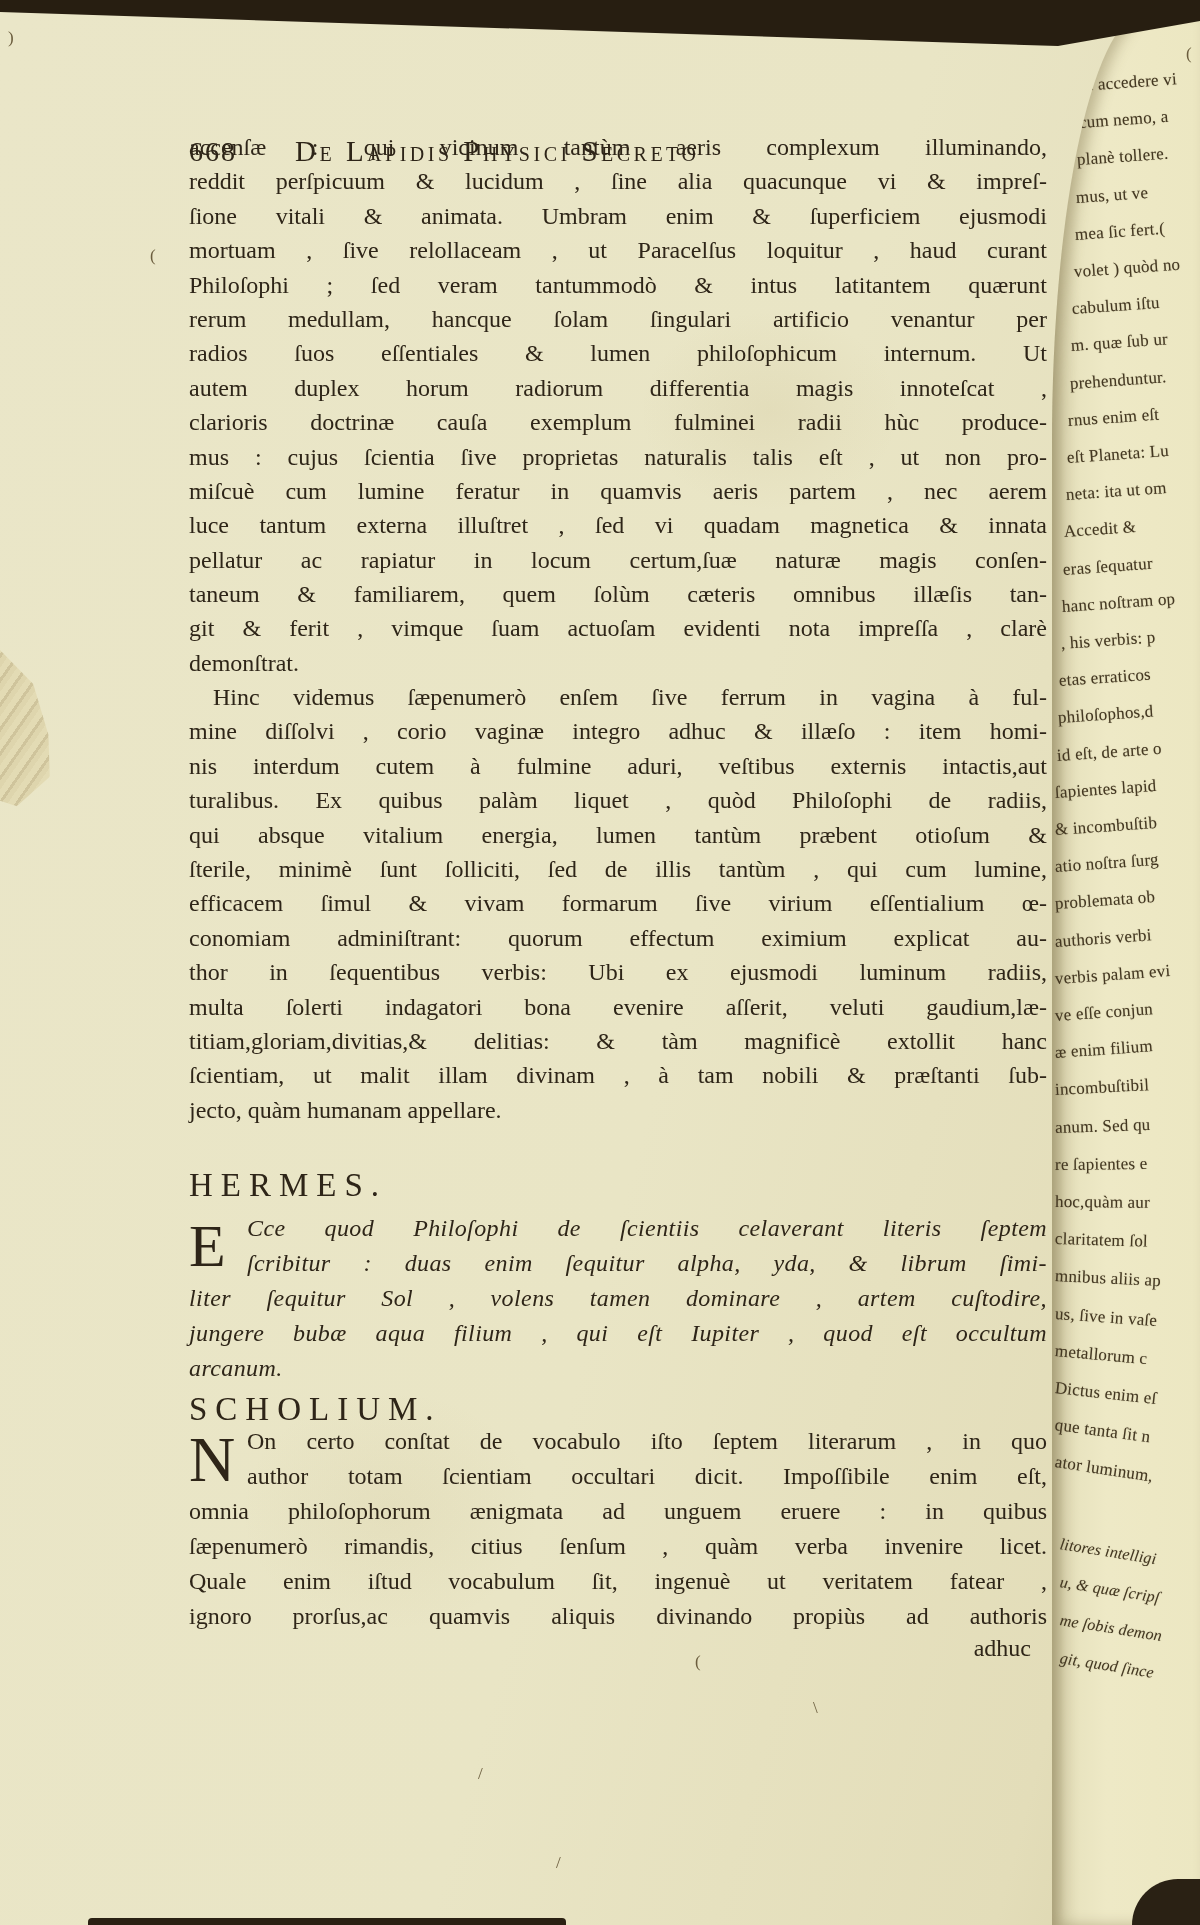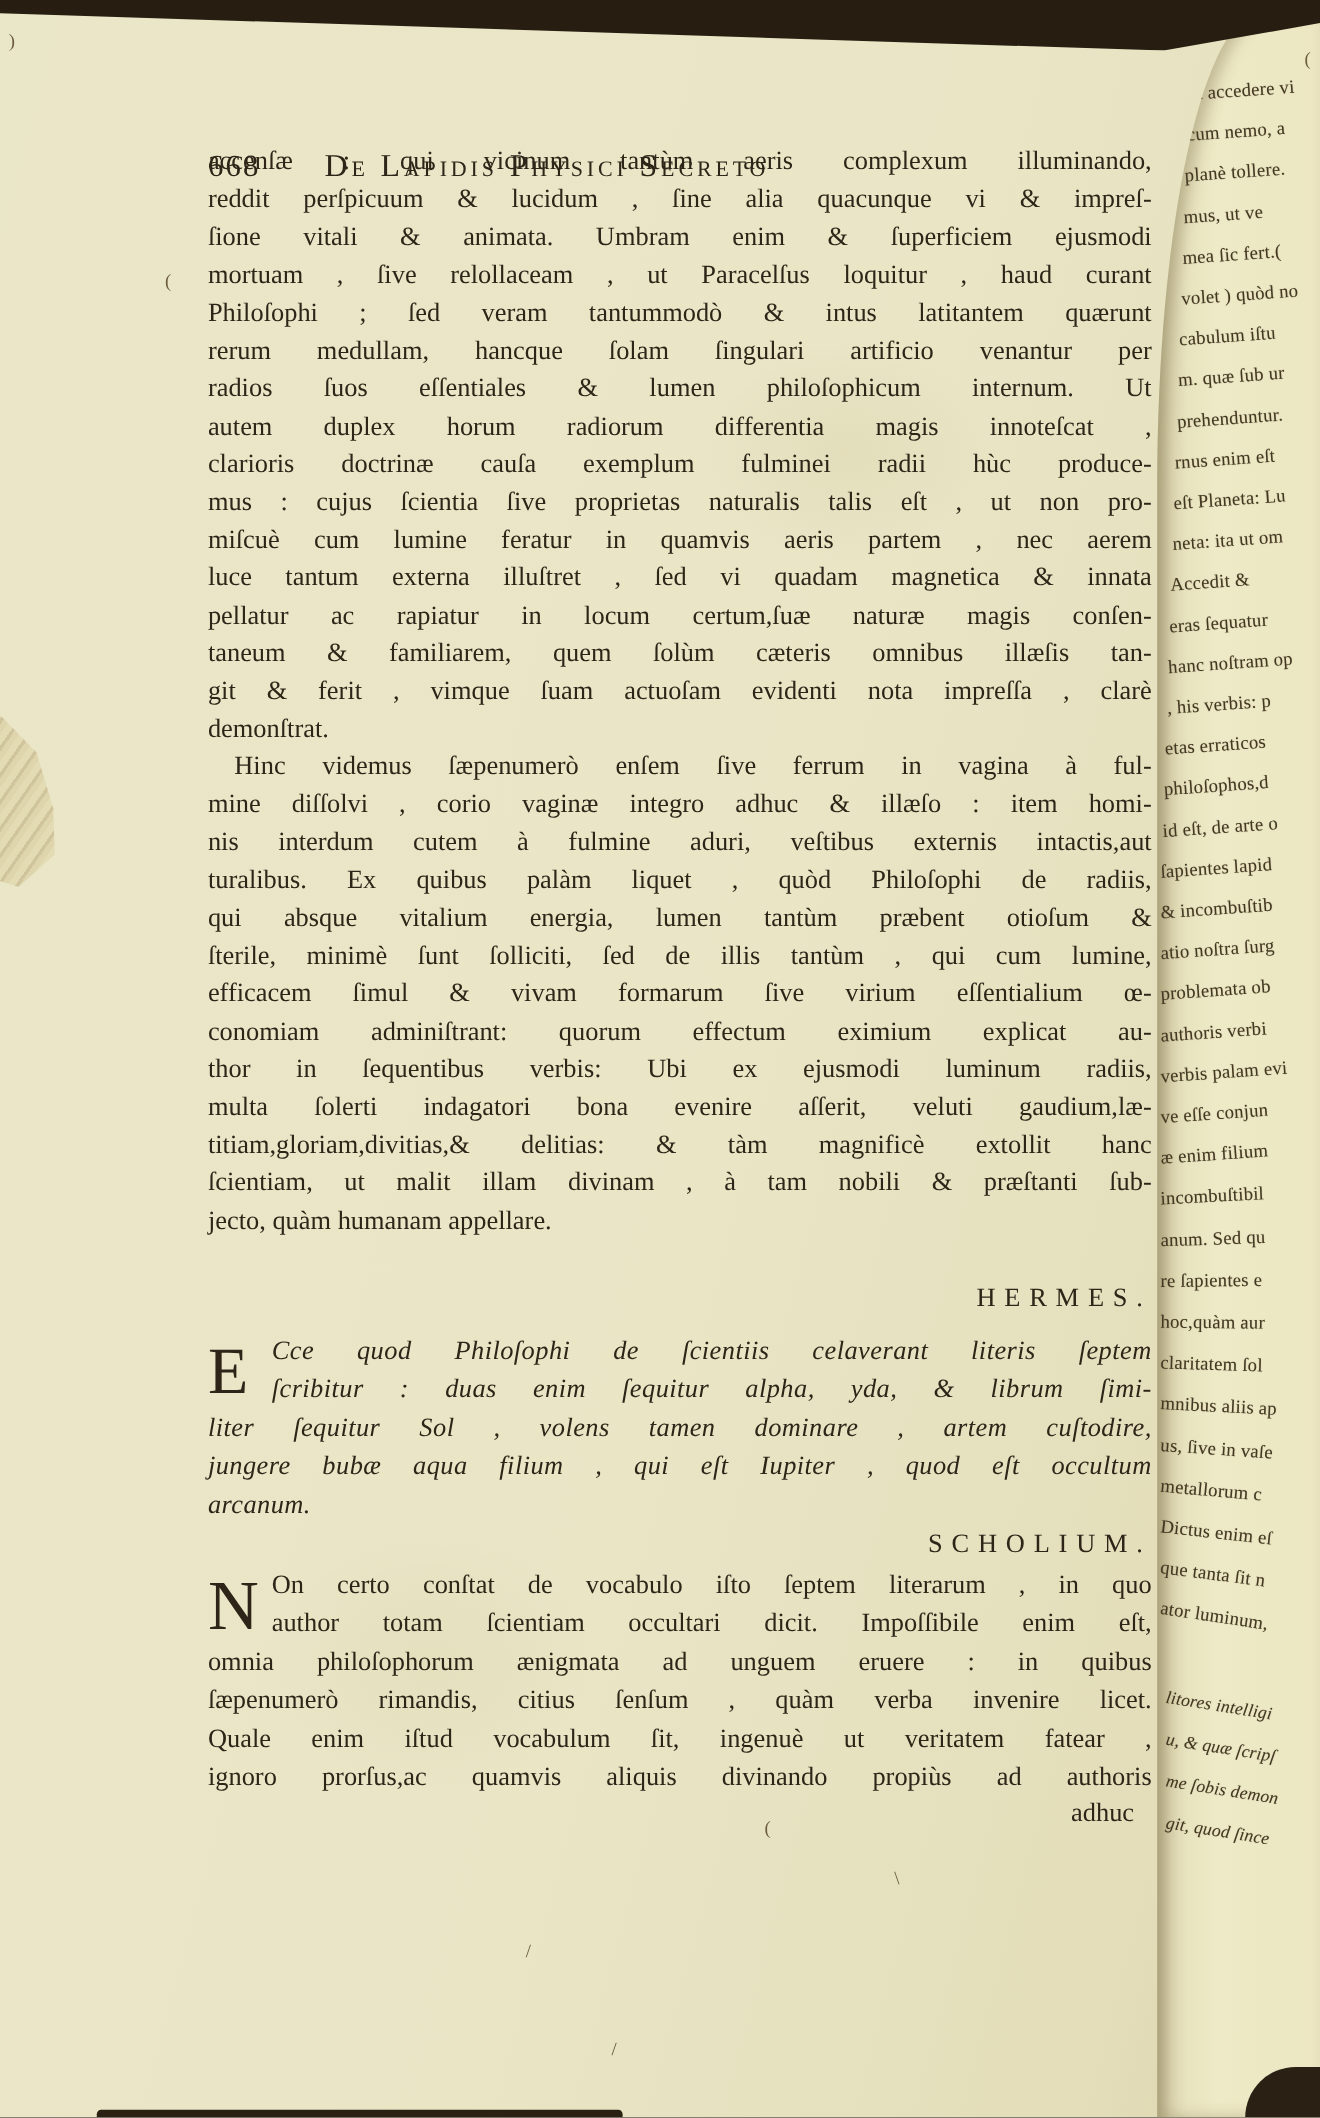--- a/index.html
+++ b/index.html
@@ -21,21 +21,21 @@
   .content{position:absolute;left:189px;top:95px;width:858px;color:#2e2518;z-index:2;}
   .pagehead{position:absolute;top:0;left:0;width:100%;display:flex;align-items:center;margin-top:40px;}
   .pagenum{font-size:28px;letter-spacing:2px;}
   .runtitle{font-variant:small-caps;font-size:29px;letter-spacing:3.5px;margin-left:58px;}
   .para{position:absolute;left:0;width:858px;font-size:24px;}
   .para .line{height:34.4px;text-align:justify;text-align-last:justify;white-space:normal;}
   .para .line.last{text-align-last:left;}
   .para .line.indent{text-indent:24px;}
   .p1{top:39px;}
   .p2{top:589px;}
-  .heading{position:absolute;left:0;width:100%;text-align:right;font-size:24px;letter-spacing:8px;}
+  .heading{position:absolute;left:0;width:100%;text-align:left;font-size:33px;letter-spacing:8px;}
   .hermes-h{top:1072px;}
   .schol-h{top:1296px;}
   .dcblock{position:absolute;left:0;width:858px;font-size:24px;}
   .hermes-b{top:1120px;font-style:italic;letter-spacing:.4px;}
   .schol-b{top:1333px;}
   .dcblock .line{height:35px;text-align:justify;text-align-last:justify;}
   .dcblock .line.dcpad{padding-left:58px;}
   .dcblock .line.last{text-align-last:left;}
   .dropcap{position:absolute;left:0;top:1px;font-style:normal;font-size:60px;line-height:60px;}
   .schol-b .dropcap{font-size:64px;line-height:62px;}

